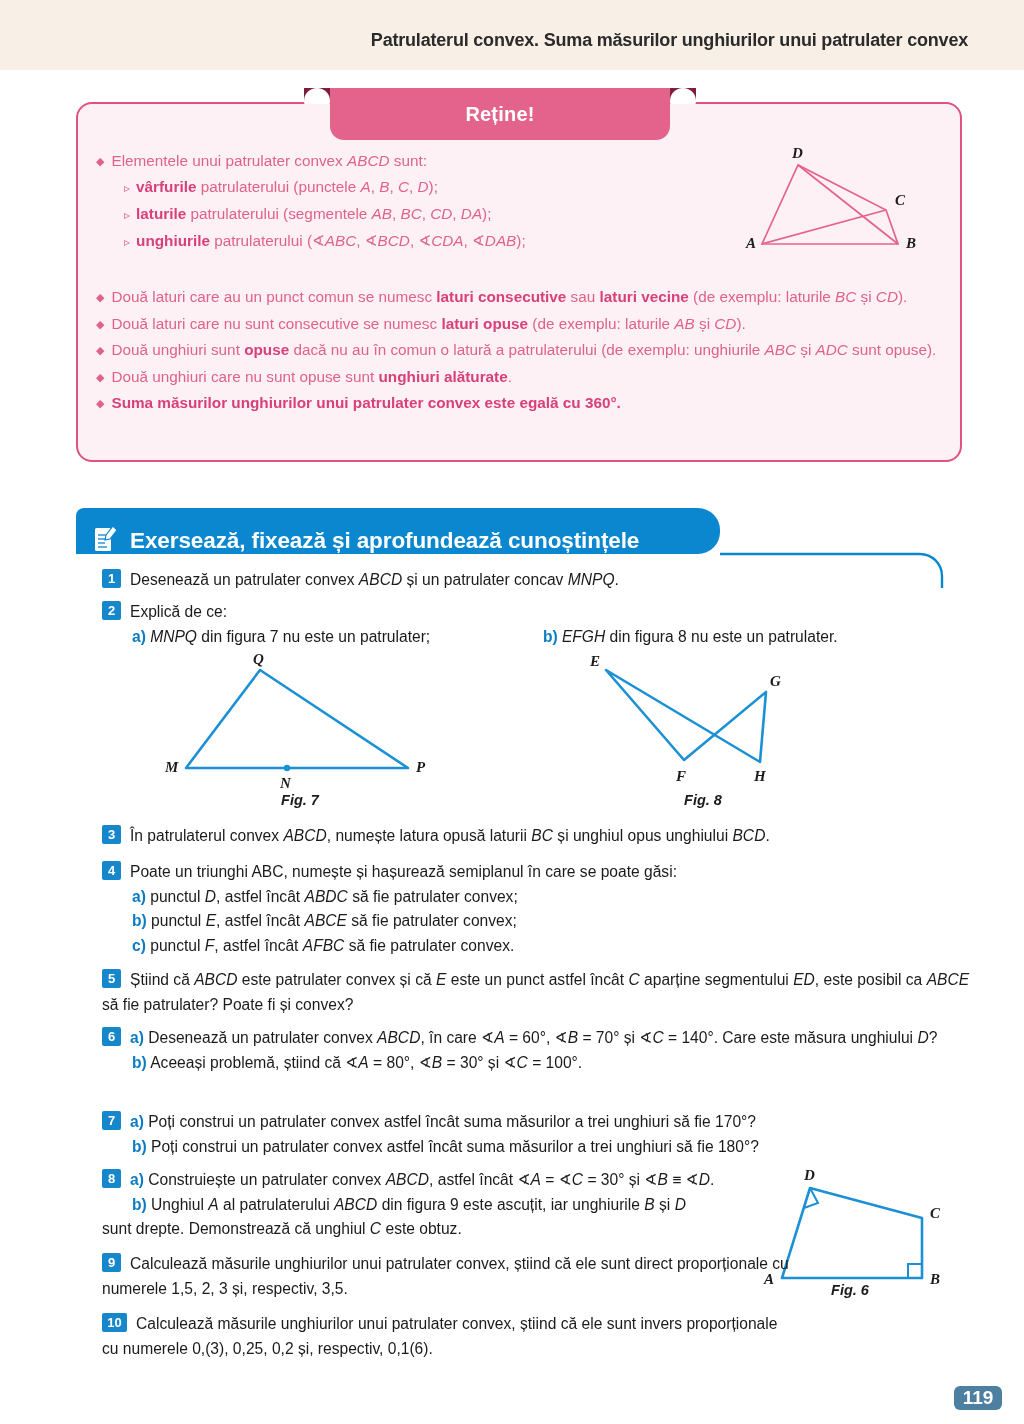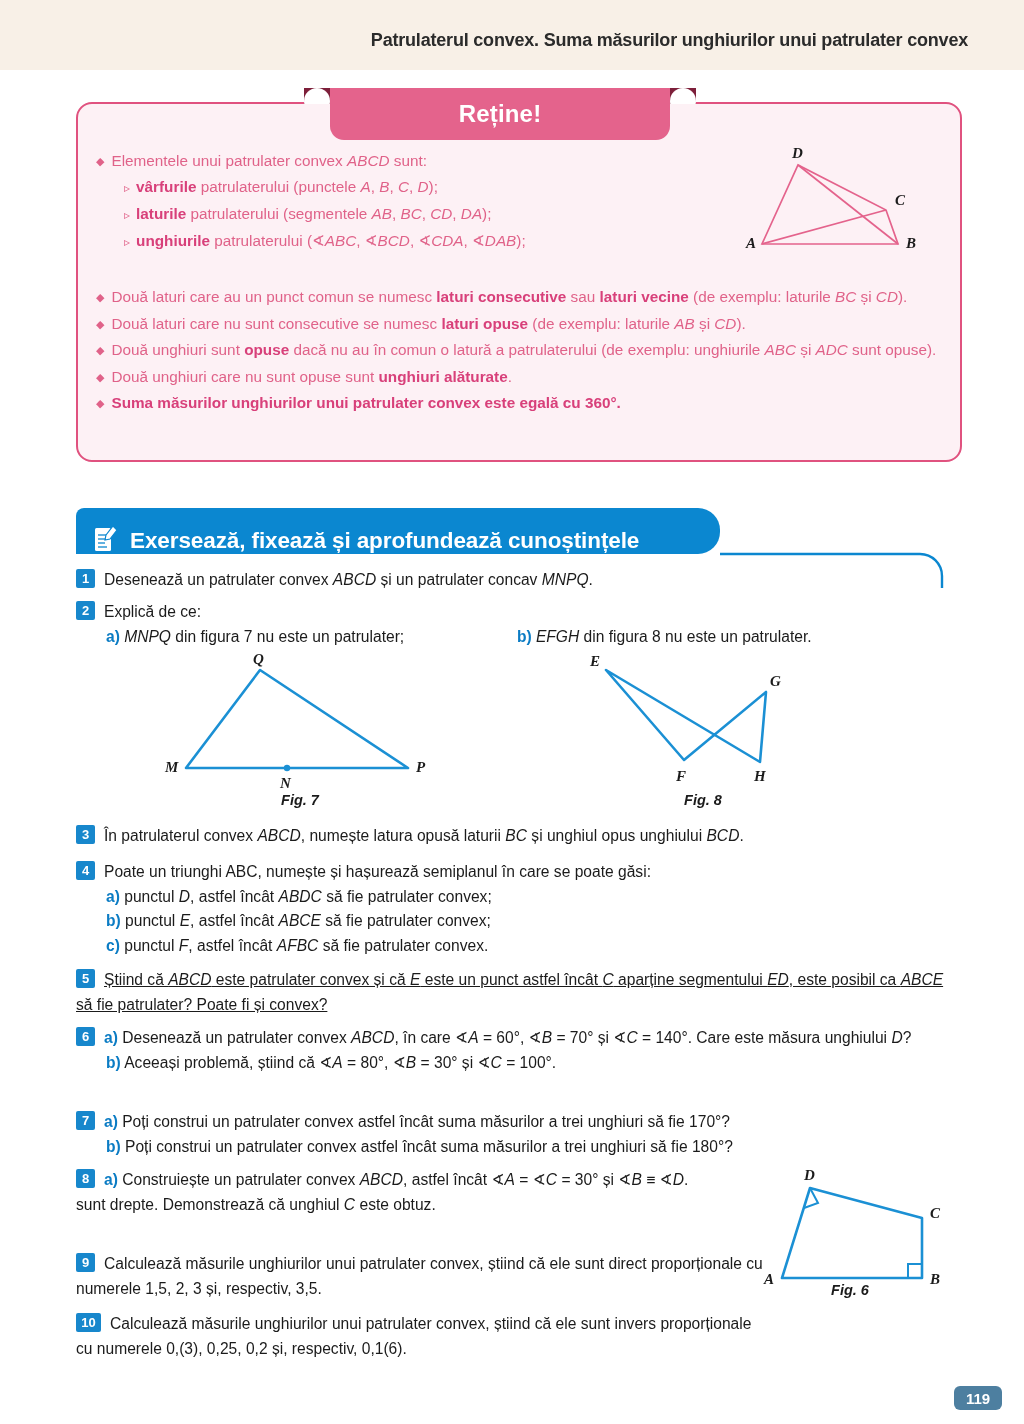--- a/index.html
+++ b/index.html
@@ -32,21 +32,21 @@
     box-sizing:border-box;
   }
   .retine-tab-wrap{
     position:absolute;left:330px;top:88px;width:340px;height:52px;
   }
   .retine-tab{
     position:absolute;left:0;top:0;width:340px;height:52px;
     background:#e4638c;
     border-bottom-left-radius:14px;border-bottom-right-radius:14px;
     color:#ffffff;
-    font-size:24px;font-weight:700;
+    font-size:20px;font-weight:700;
     display:flex;align-items:center;justify-content:center;
     letter-spacing:0.2px;
   }
   .notch{
     position:absolute;top:0;width:26px;height:16px;
     background:#7d1f3a;
     overflow:hidden;
   }
   .notch::after{
     content:"";position:absolute;width:26px;height:26px;border-radius:50%;
@@ -87,21 +87,21 @@
   .banner-text{
     color:#ffffff;font-size:22.5px;font-weight:600;letter-spacing:-0.1px;
   }
   .banner-rule{
     position:absolute;left:720px;top:552px;width:225px;height:36px;
   }
 
   
   .ex{
     position:absolute;
-    font-size:15.6px;line-height:24.5px;color:#1b1b1b;
+    font-size:15.6px;line-height:24.5px;color:#1b1b1b;margin-left:26px;
   }
   .num{
     display:inline-block;width:19px;height:19px;line-height:19px;
     background:#1787cc;color:#fff;text-align:center;
     font-size:13px;font-weight:700;border-radius:2px;
     vertical-align:2px;margin-right:9px;
   }
   .num.wide{width:25px;}
   .ab{color:#0b7cc4;font-weight:700;}
   .indent{display:block;padding-left:30px;}
@@ -114,21 +114,21 @@
   .ptlabel{
     font-style:italic;font-weight:600;font-size:15px;fill:#1b1b1b;
     font-family:"Liberation Serif", serif;
   }
 
   
   .pagenum{
     position:absolute;right:22px;bottom:14px;
     background:#4d7fa0;color:#ffffff;
     width:48px;height:24px;border-radius:6px;
-    font-size:15px;font-weight:700;
+    font-size:19px;font-weight:700;
     display:flex;align-items:center;justify-content:center;
   }
 </style>
 </head>
 <body>
 
 <div class="header-band"></div>
 <div class="header-title">Patrulaterul convex. Suma măsurilor unghiurilor unui patrulater convex</div>
 
 <div class="retine-box">
@@ -242,36 +242,37 @@
   <span class="num">3</span><span>În patrulaterul convex <i class="it">ABCD</i>, numește latura opusă laturii <i class="it">BC</i> și unghiul opus unghiului <i class="it">BCD</i>.</span>
 </div>
 
 <div class="ex" style="left:76px;top:860px;width:880px;">
   <span class="num">4</span><span>Poate un triunghi ABC, numește și hașurează semiplanul în care se poate găsi:</span>
   <span class="indent"><span class="ab">a)</span> punctul <i class="it">D</i>, astfel încât <i class="it">ABDC</i> să fie patrulater convex;</span>
   <span class="indent"><span class="ab">b)</span> punctul <i class="it">E</i>, astfel încât <i class="it">ABCE</i> să fie patrulater convex;</span>
   <span class="indent"><span class="ab">c)</span> punctul <i class="it">F</i>, astfel încât <i class="it">AFBC</i> să fie patrulater convex.</span>
 </div>
 
-<div class="ex" style="left:76px;top:968px;width:880px;text-decoration:underline;">
+<div class="ex" style="left:76px;top:968px;width:880px;">
   <span class="num">5</span><span>Știind că <i class="it">ABCD</i> este patrulater convex și că <i class="it">E</i> este un punct astfel încât <i class="it">C</i> aparține segmentului <i class="it">ED</i>, este posibil ca <i class="it">ABCE</i> să fie patrulater? Poate fi și convex?</span>
 </div>
 
 <div class="ex" style="left:76px;top:1026px;width:880px;">
   <span class="num">6</span><span class="ab">a)</span><span> Desenează un patrulater convex <i class="it">ABCD</i>, în care ∢<i class="it">A</i> = 60°, ∢<i class="it">B</i> = 70° și ∢<i class="it">C</i> = 140°. Care este măsura unghiului <i class="it">D</i>?</span>
   <span class="indent"><span class="ab">b)</span> Aceeași problemă, știind că ∢<i class="it">A</i> = 80°, ∢<i class="it">B</i> = 30° și ∢<i class="it">C</i> = 100°.</span>
 </div>
 
 <div class="ex" style="left:76px;top:1110px;width:880px;">
   <span class="num">7</span><span class="ab">a)</span><span> Poți construi un patrulater convex astfel încât suma măsurilor a trei unghiuri să fie 170°?</span>
   <span class="indent"><span class="ab">b)</span> Poți construi un patrulater convex astfel încât suma măsurilor a trei unghiuri să fie 180°?</span>
 </div>
 
 <div class="ex" style="left:76px;top:1168px;width:700px;">
   <span class="num">8</span><span class="ab">a)</span><span> Construiește un patrulater convex <i class="it">ABCD</i>, astfel încât ∢<i class="it">A</i> = ∢<i class="it">C</i> = 30° și ∢<i class="it">B</i> ≡ ∢<i class="it">D</i>.</span>
+  <span class="indent"><span class="ab">b)</span> Unghiul <i class="it">A</i> al patrulaterului <i class="it">ABCD</i> din figura 9 este ascuțit, iar unghiurile <i class="it">B</i> și <i class="it">D</i></span>
   <span style="display:block;">sunt drepte. Demonstrează că unghiul <i class="it">C</i> este obtuz.</span>
 </div>
 
 <svg style="position:absolute;left:762px;top:1160px;" width="200" height="140" viewBox="0 0 200 140">
   <g stroke="#1b90d4" stroke-width="2.6" fill="none" stroke-linejoin="round">
     <polygon points="20,118 160,118 160,58 48,28"></polygon>
   </g>
   <g stroke="#1b90d4" stroke-width="2" fill="none">
     <path d="M48,28 L56,43 L42,48"></path>
     <path d="M160,104 L146,104 L146,118"></path>

